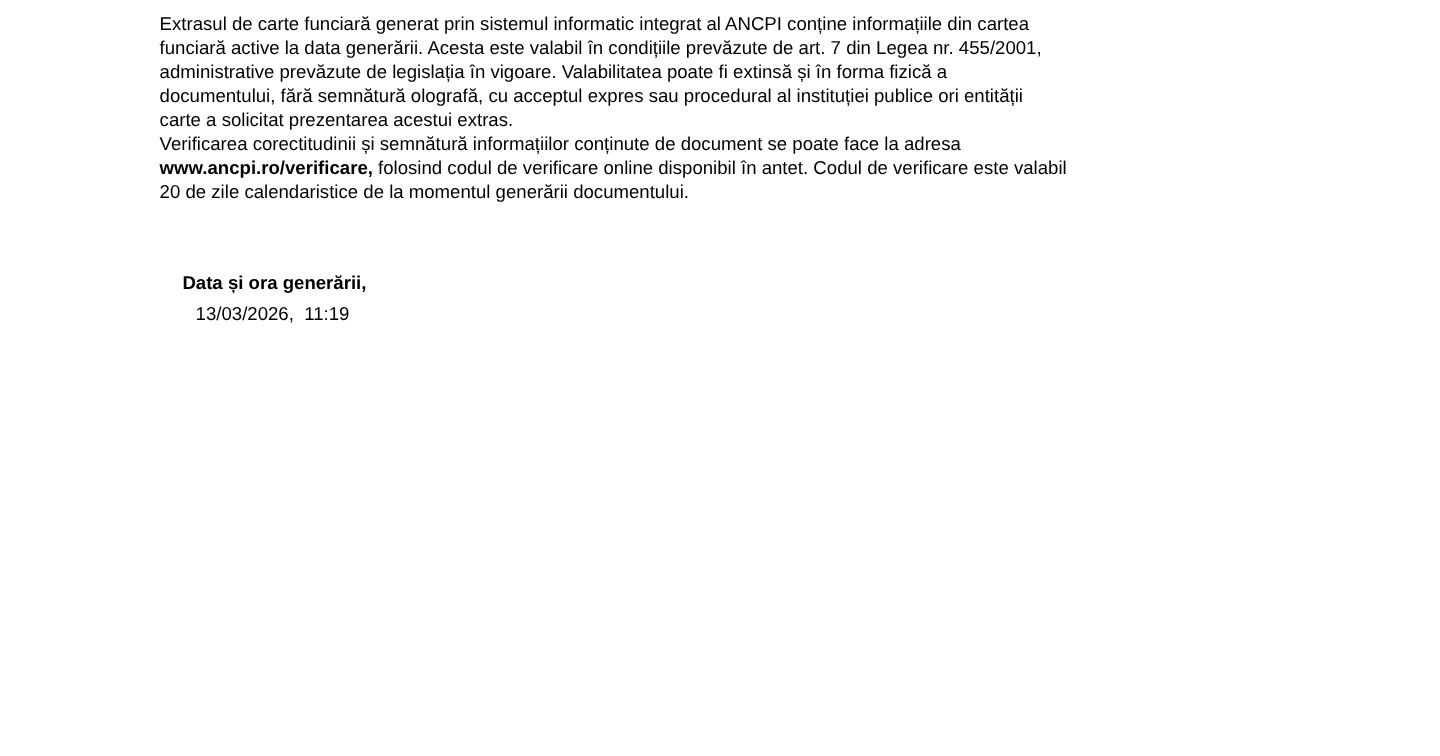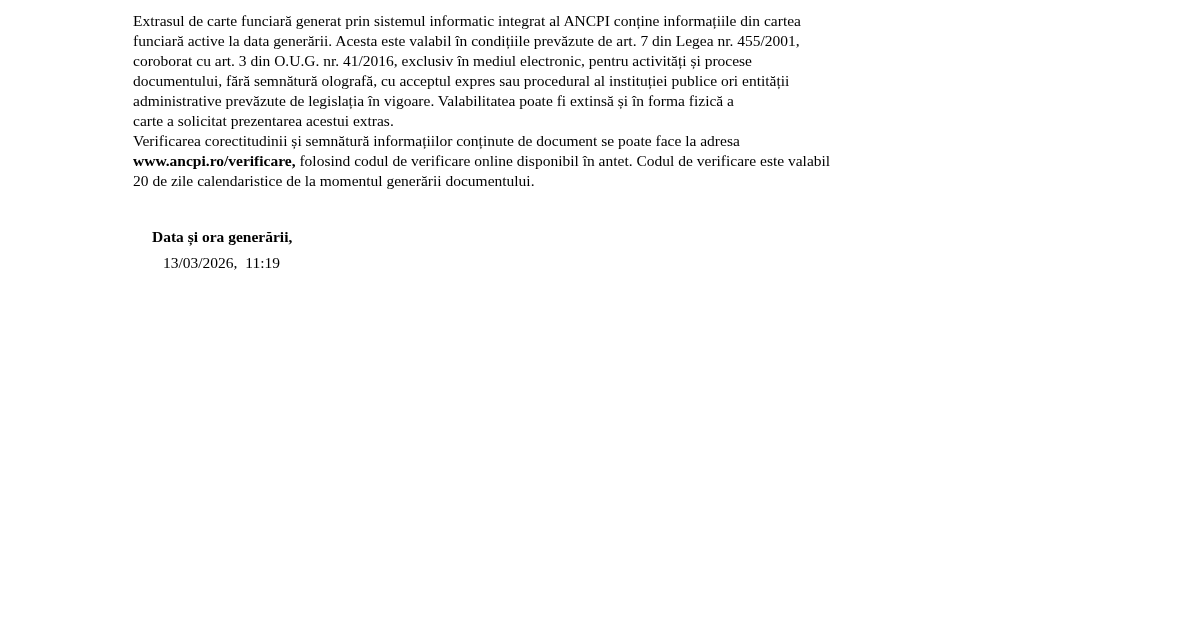--- a/index.html
+++ b/index.html
@@ -5,21 +5,21 @@
   html, body {
     margin: 0;
     padding: 0;
   }
   .page {
     position: relative;
     width: 1200px;
     height: 630px;
     background: #ffffff;
     overflow: hidden;
-    font-family: Liberation Serif, serif;
+    font-family: Liberation Sans, sans-serif;
     color: #000000;
   }
   .disclaimer {
     position: absolute;
     left: 133px;
     top: 11px;
     font-size: 15.5px;
     line-height: 20px;
     font-weight: 400;
   }
@@ -49,23 +49,22 @@
     white-space: pre;
   }
 </style>
 </head>
 <body>
 
 <div class="page">
   <div class="disclaimer">
     <div class="line">Extrasul de carte funciară generat prin sistemul informatic integrat al ANCPI conține informațiile din cartea</div>
     <div class="line">funciară active la data generării. Acesta este valabil în condițiile prevăzute de art. 7 din Legea nr. 455/2001,</div>
-    <div class="line">coroborat cu art. 3 din O.U.G. nr. 41/2016, exclusiv în mediul electronic, pentru activități și procese</div>
+    <div class="line">administrative prevăzute de legislația în vigoare. Valabilitatea poate fi extinsă și în forma fizică a</div>
     <div class="line">documentului, fără semnătură olografă, cu acceptul expres sau procedural al instituției publice ori entității</div>
-    <div class="line">administrative prevăzute de legislația în vigoare. Valabilitatea poate fi extinsă și în forma fizică a</div>
     <div class="line">carte a solicitat prezentarea acestui extras.</div>
     <div class="line">Verificarea corectitudinii și semnătură informațiilor conținute de document se poate face la adresa</div>
     <div class="line"><span class="bold-inline">www.ancpi.ro/verificare,</span><span> folosind codul de verificare online disponibil în antet. Codul de verificare este valabil</span></div>
     <div class="line">20 de zile calendaristice de la momentul generării documentului.</div>
   </div>
 
   <div class="generation-label">Data și ora generării,</div>
   <div class="generation-datetime">13/03/2026,  11:19</div>
 </div>
 

